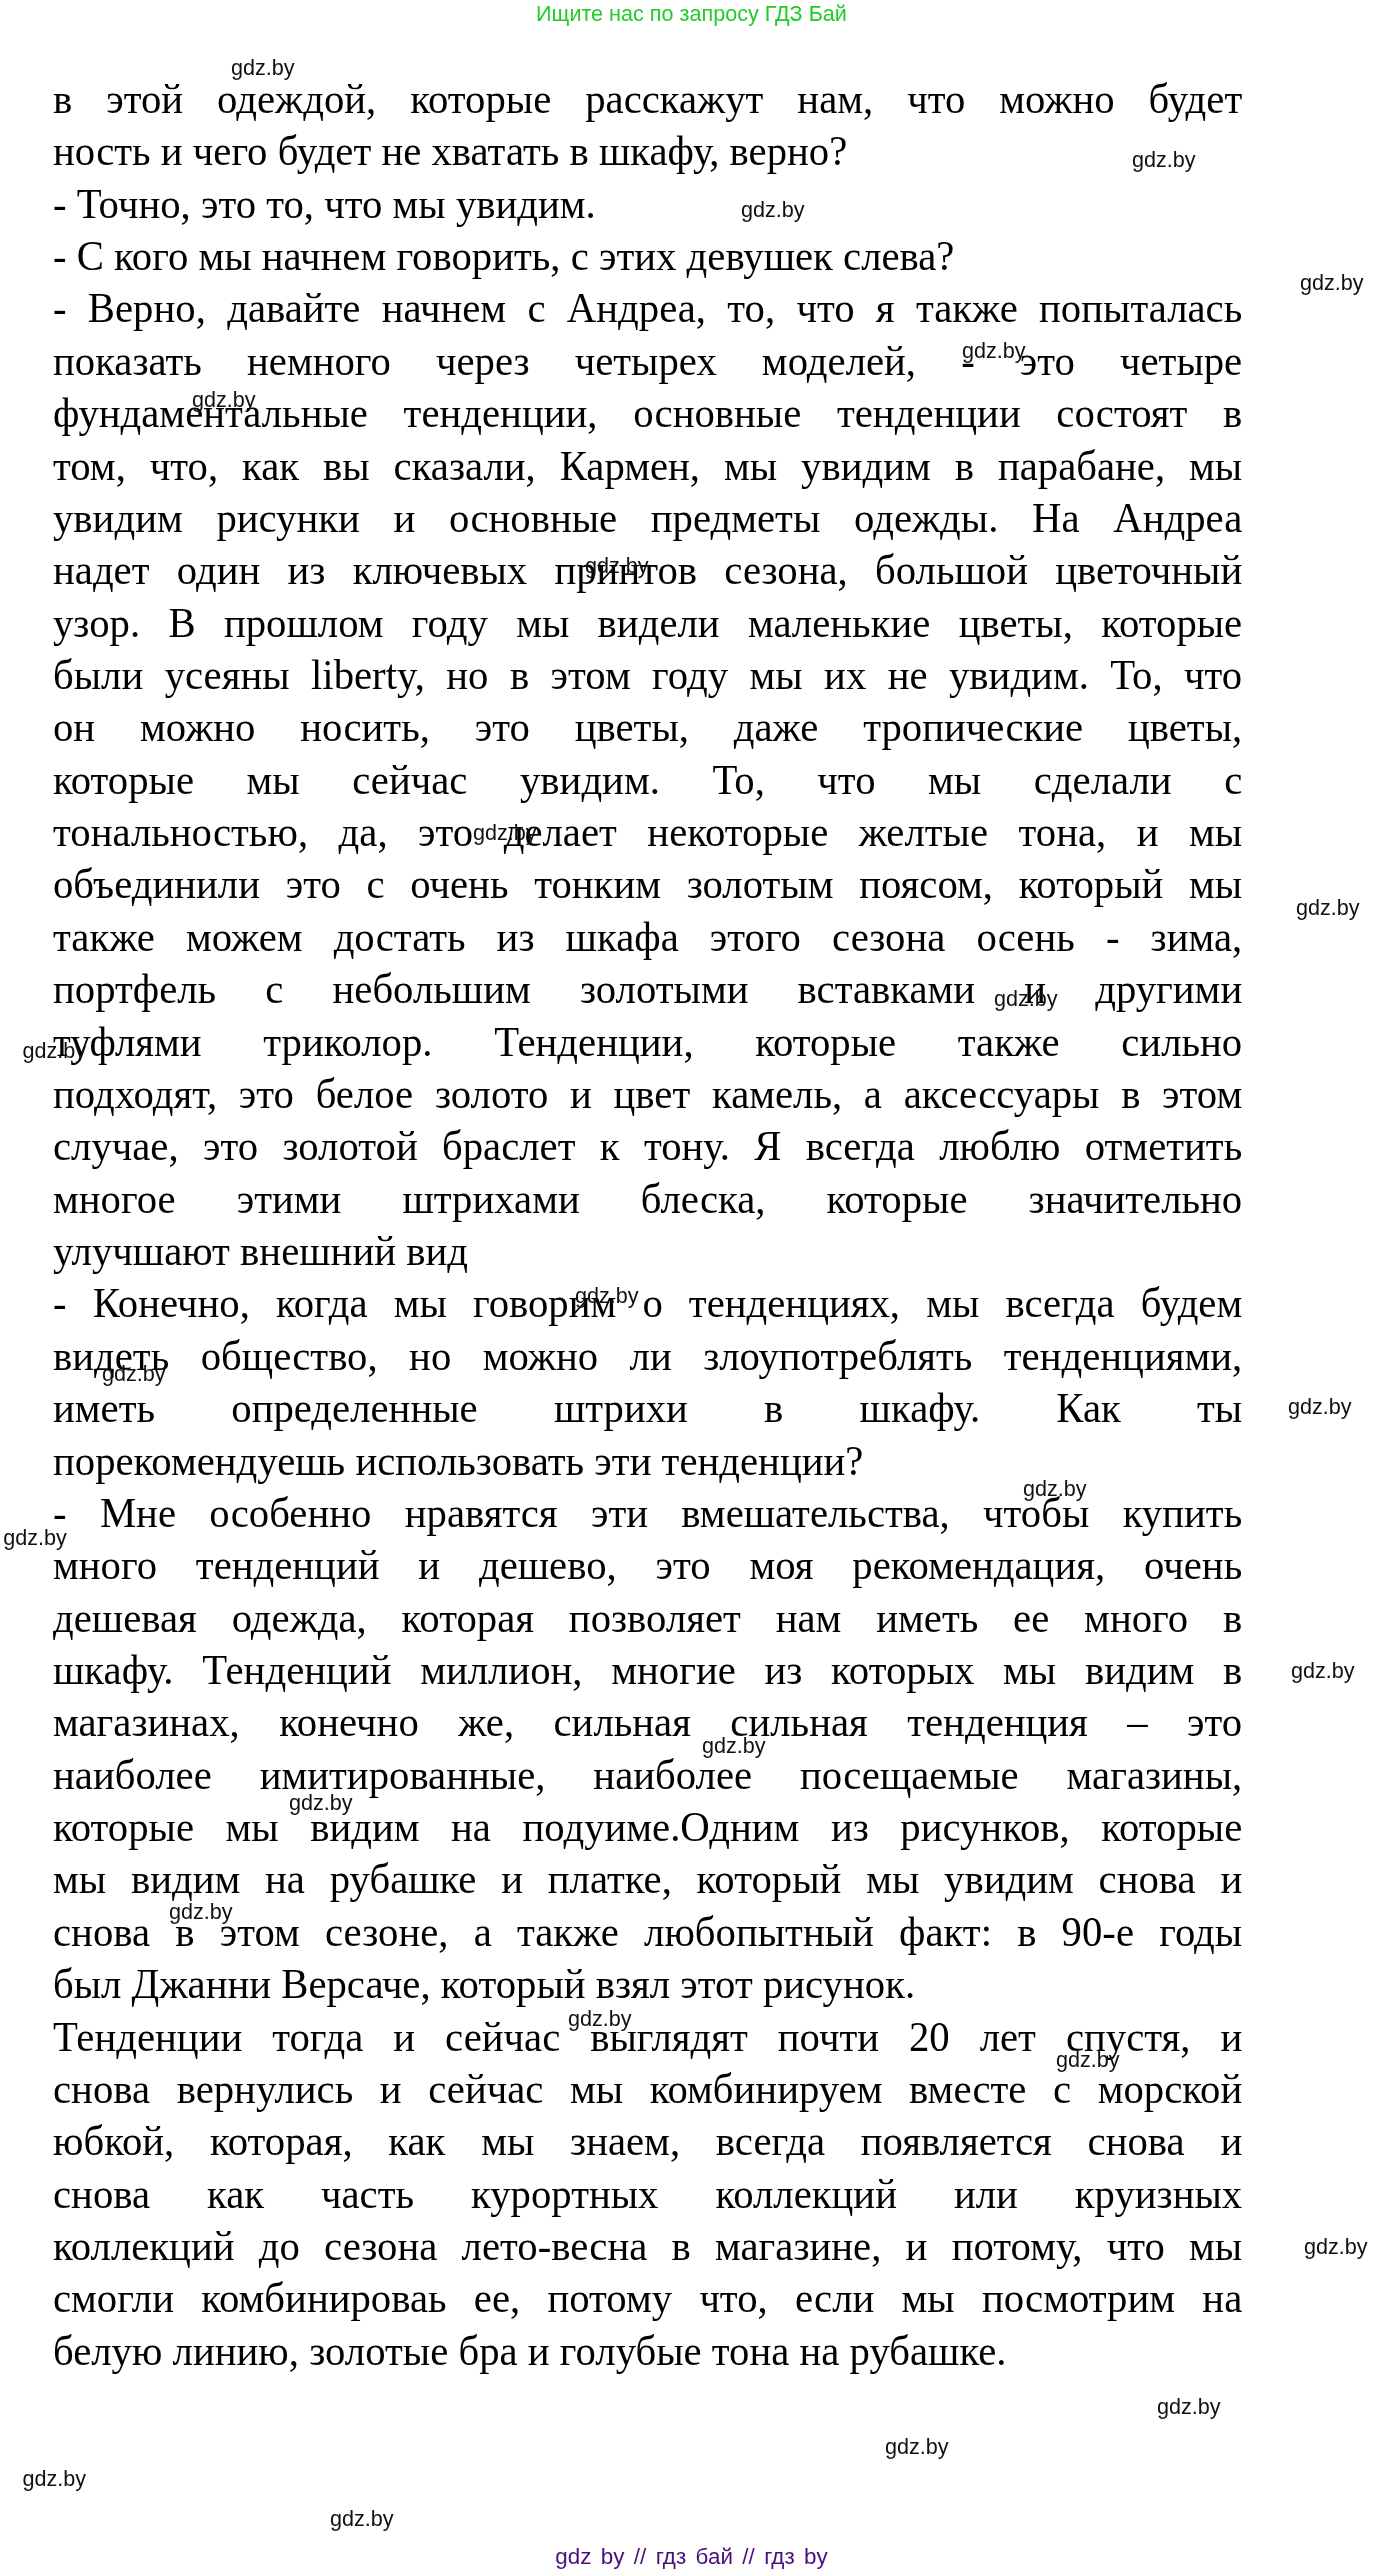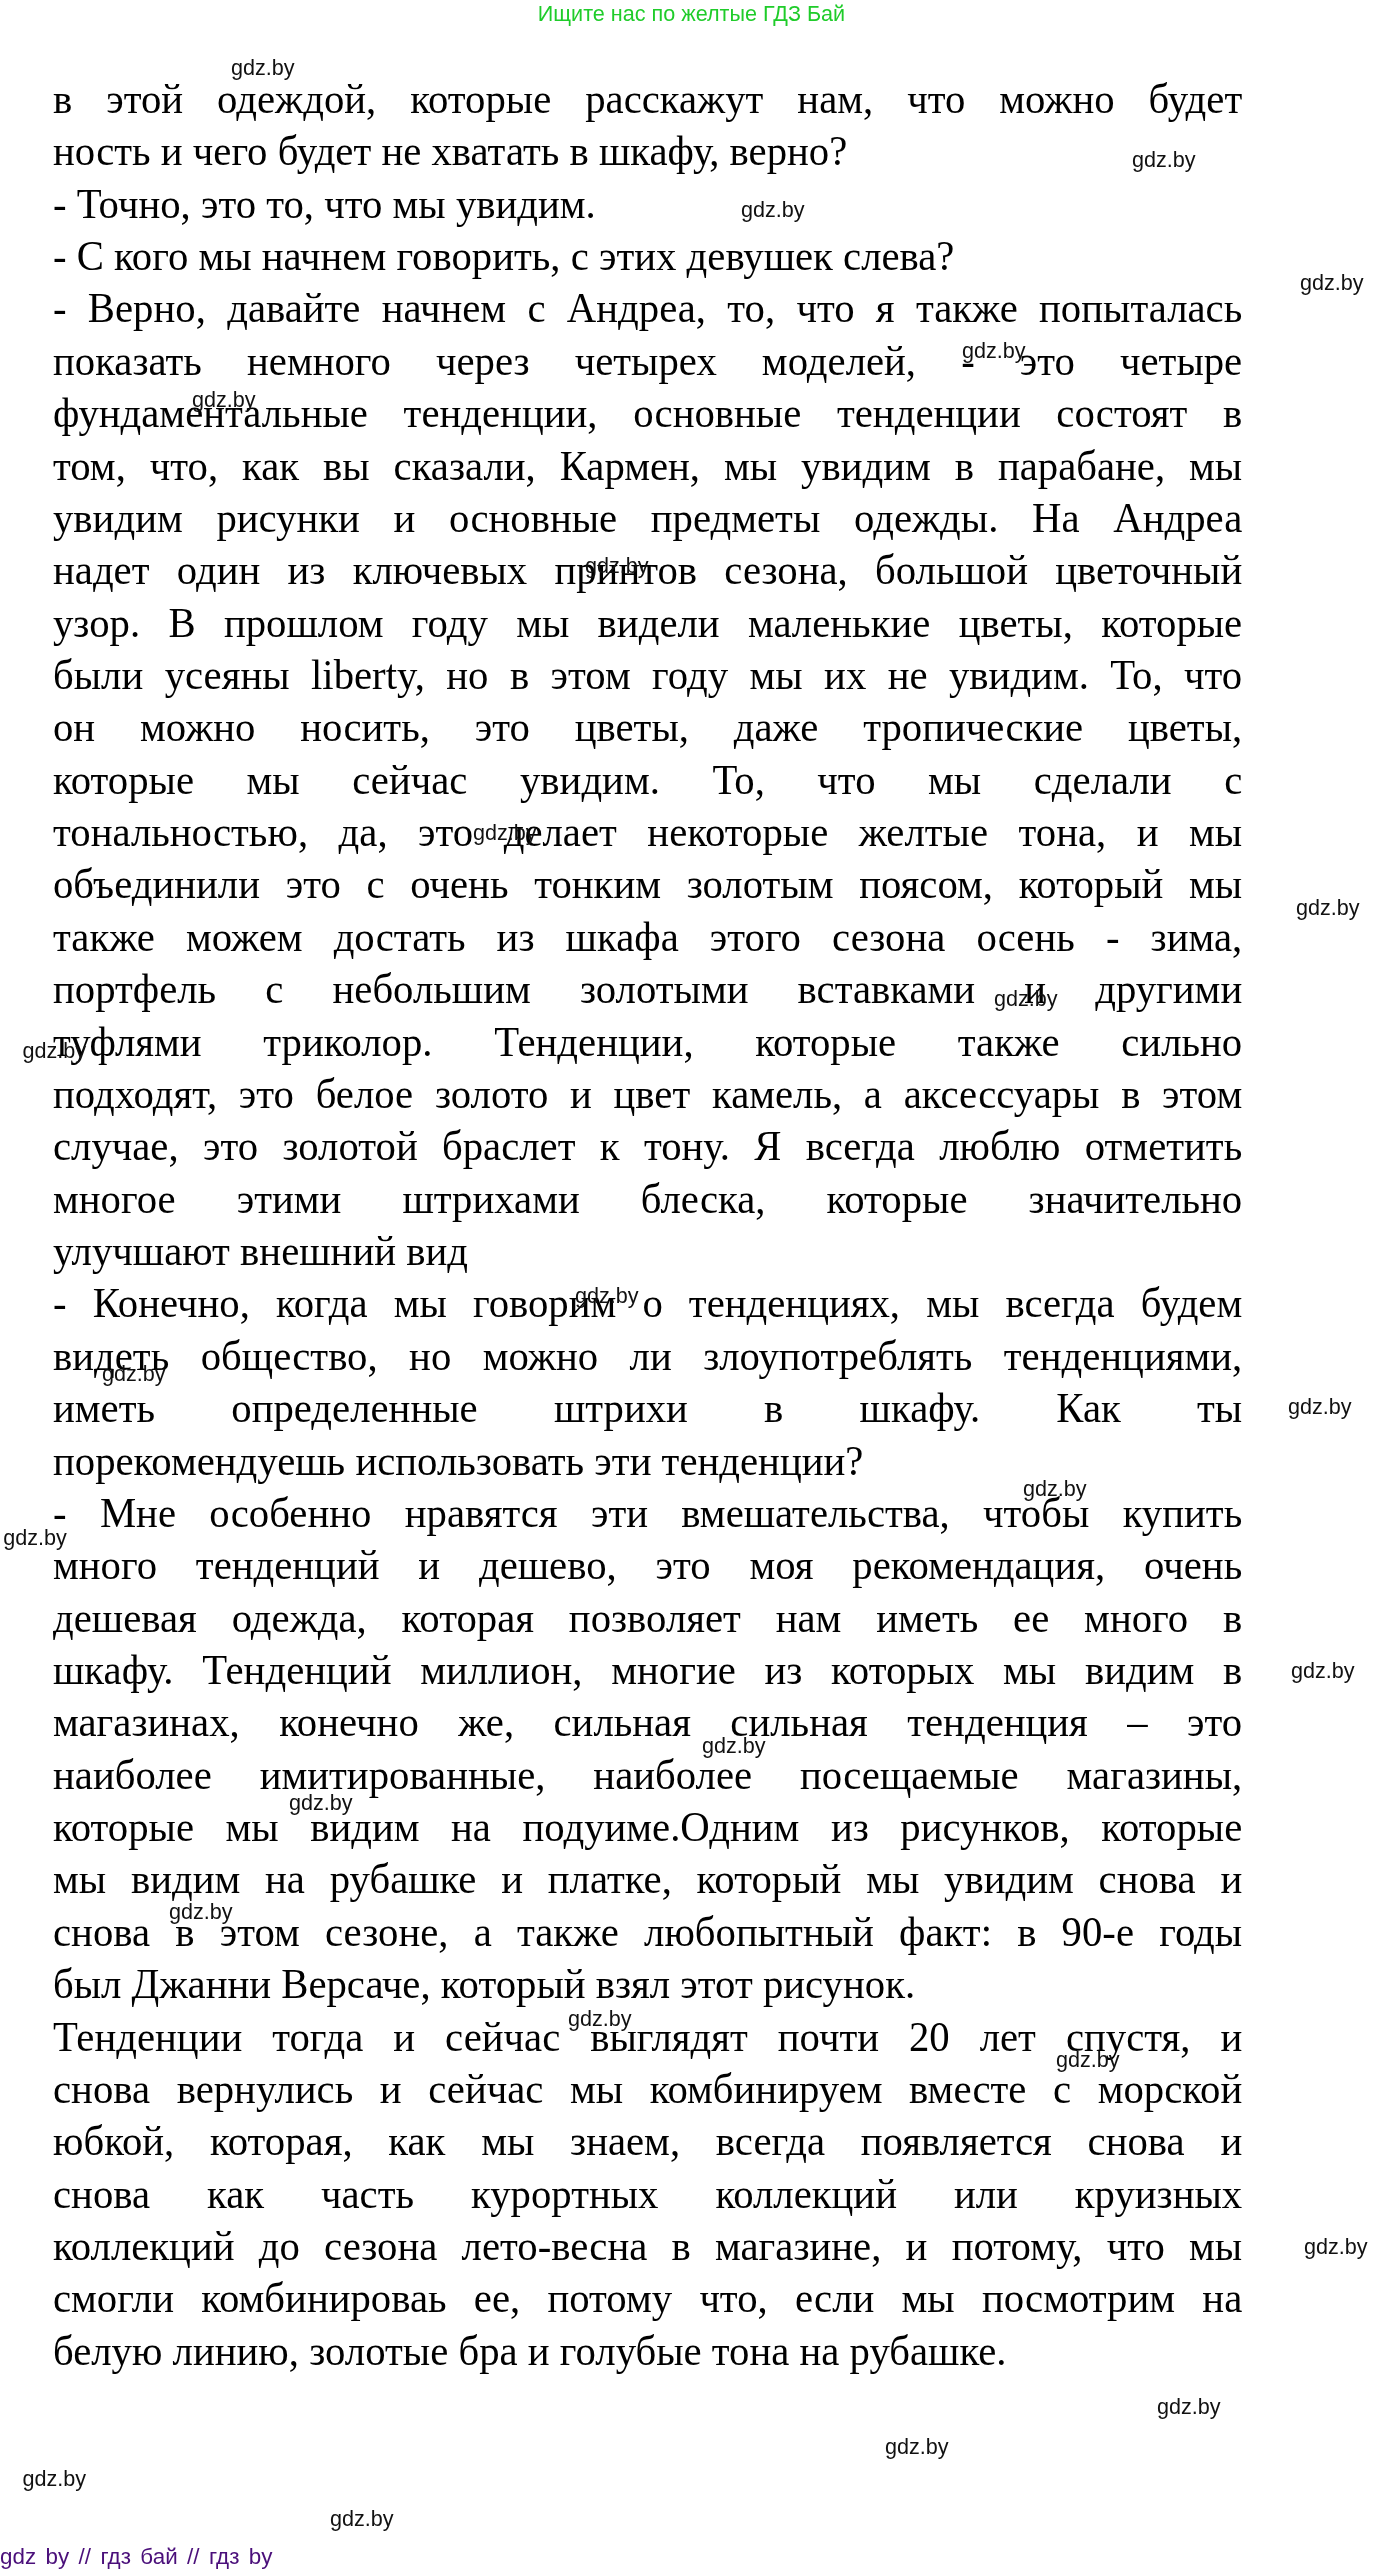--- a/index.html
+++ b/index.html
@@ -18,29 +18,29 @@
       position: absolute; left: 0; width: 1226px; height: 53px;
       line-height: 53px; white-space: nowrap; text-align: justify;
       text-align-last: justify;
     }
     .line.last { text-align-last: left; }
     .wm {
       position: absolute; font-family: "Liberation Sans", sans-serif;
       font-size: 21.6px; color: #111; white-space: nowrap; line-height: 24px; text-align: right;
     }
     .footer {
-      position: absolute; left: 0; top: 2543px; width: 1383px; text-align: left;
+      position: absolute; left: 0; top: 2543px; width: 1383px; text-align: center;
       font-family: "Liberation Sans", sans-serif; font-size: 22.4px; color: #4a0f7a;
       line-height: 27px; word-spacing: 3.2px;
     }
   </style>
 </head>
 <body>
 
-<div class="header">Ищите нас по желтые ГДЗ Бай</div>
+<div class="header">Ищите нас по запросу ГДЗ Бай</div>
 
 <div class="doc" id="doc">
     <div class="line" style="top: 0px;">в этой одеждой, которые расскажут нам, что можно будет</div>
     <div class="line last" style="top: 52px;">ность и чего будет не хватать в шкафу, верно?</div>
     <div class="line last" style="top: 105px;">- Точно, это то, что мы увидим.</div>
     <div class="line last" style="top: 157px;">- С кого мы начнем говорить, с этих девушек слева?</div>
     <div class="line" style="top: 209px;">- Верно, давайте начнем с Андреа, то, что я также попыталась</div>
     <div class="line" style="top: 262px;">показать немного через четырех моделей, - это четыре</div>
     <div class="line" style="top: 314px;">фундаментальные тенденции, основные тенденции состоят в</div>
     <div class="line" style="top: 367px;">том, что, как вы сказали, Кармен, мы увидим в парабане, мы</div>

